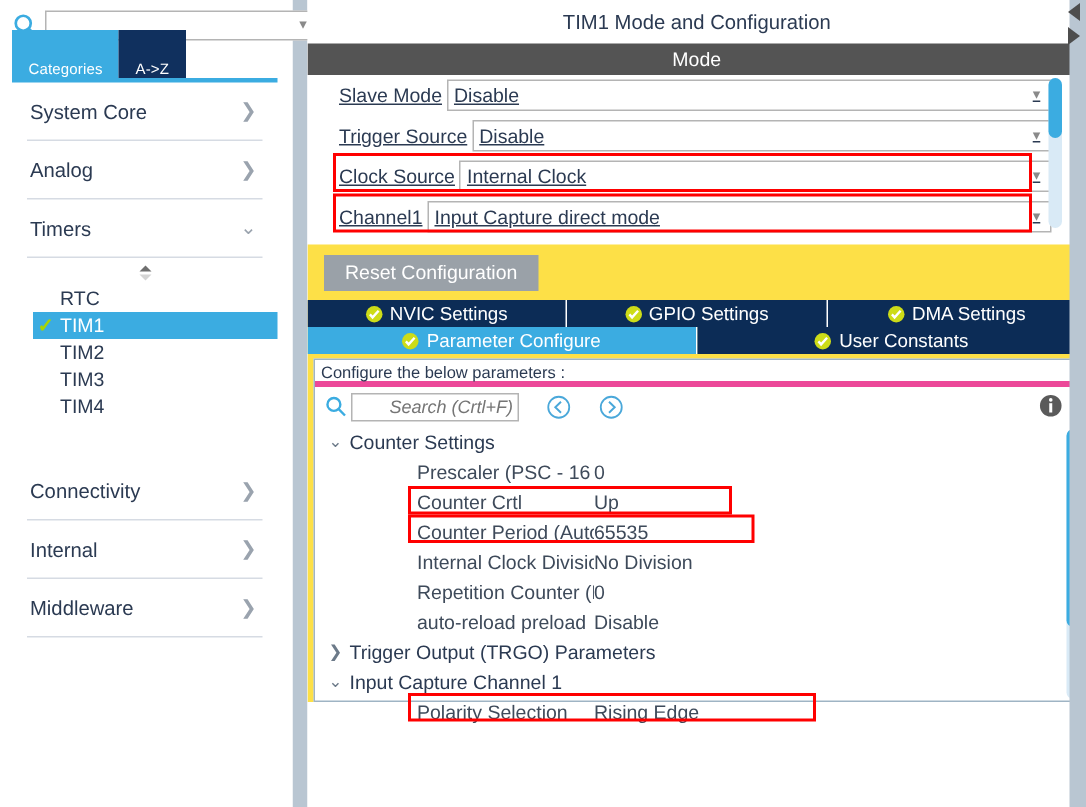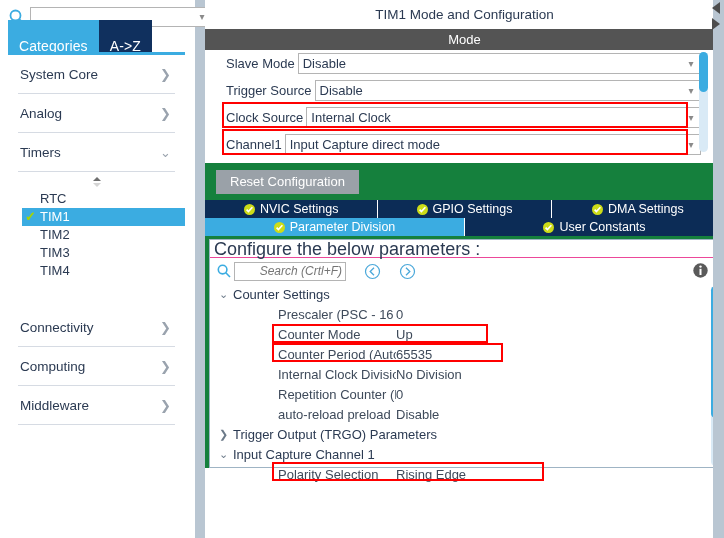--- a/index.html
+++ b/index.html
@@ -90,21 +90,21 @@
     display: flex;
     align-items: flex-end;
     padding-left: 8px;
     box-sizing: border-box;
     position: relative;
   }
   .cat-tab {
     height: 21px;
     line-height: 21px;
     padding: 16px 11px;
-    font-size: 14px;
+    font-size: 10px;
     color: #ffffff;
     box-sizing: border-box;
     letter-spacing: 0.1px;
   }
   .cat-tab.active { background: #3bace1; }
   .cat-tab.inactive { background: #10305e; }
 
   .sidebar-body {
     position: absolute;
     top: 52px;
@@ -203,20 +203,21 @@
     height: 113px;
     box-sizing: border-box;
   }
   .mode-row {
     display: flex;
     align-items: center;
     height: 27px;
     padding-left: 21px;
     padding-right: 23px;
     box-sizing: border-box;
+    text-decoration: underline;
   }
   .mode-label {
     font-size: 13px;
     color: #2b3a52;
     white-space: nowrap;
     padding-right: 3px;
   }
   .mode-select {
     flex: 1 1 auto;
     height: 21px;
@@ -249,21 +250,21 @@
   .redbox {
     position: absolute;
     border: 2px solid #ff0000;
     box-sizing: border-box;
     pointer-events: none;
     z-index: 30;
   }
 
   .config-area {
     position: relative;
-    background: #15803d;
+    background: #fde047;
   }
   .reset-row {
     height: 37px;
     display: flex;
     align-items: center;
     padding-left: 11px;
     box-sizing: border-box;
   }
   .reset-btn {
     background: #9aa1a8;
@@ -311,24 +312,24 @@
     position: relative;
     margin: 3px 0 0 4px;
     border: 1px solid #9fb4c4;
     background: #ffffff;
     height: 229px;
     box-sizing: border-box;
   }
   .configure-line {
     height: 18px;
     line-height: 18px;
-    font-size: 18px;
+    font-size: 11px;
     color: #2b3a52;
     padding-left: 4px;
-    border-bottom: 1px solid #ec4899;
+    border-bottom: 4px solid #ec4899;
     box-sizing: border-box;
   }
   .toolbar {
     height: 26px;
     display: flex;
     align-items: center;
     padding-left: 6px;
     box-sizing: border-box;
     position: relative;
   }
@@ -513,21 +514,21 @@
         </div>
       </div>
 
       <div class="gap-after-timers"></div>
 
       <div class="cat-group">
         <span class="cat-label">Connectivity</span>
         <span class="chev">❯</span>
       </div>
       <div class="cat-group">
-        <span class="cat-label">Computing</span>
+        <span class="cat-label">Internal</span>
         <span class="chev">❯</span>
       </div>
       <div class="cat-group">
         <span class="cat-label">Middleware</span>
         <span class="chev">❯</span>
       </div>
 
     </div>
   </div>
 
@@ -615,21 +616,21 @@
         </div>
       </div>
 
       <div class="tabrow">
         <div class="cfg-tab active">
           <span class="badge">
             <svg width="11" height="11" viewBox="0 0 11 11">
                 <path d="M2.6 5.6 L4.4 7.6 L8.4 3.2" fill="none" stroke="#ffffff" stroke-width="1.6"></path>
               </svg>
           </span>
-          <span>Parameter Division</span>
+          <span>Parameter Configure</span>
         </div>
         <div class="cfg-tab">
           <span class="badge">
             <svg width="11" height="11" viewBox="0 0 11 11">
                 <path d="M2.6 5.6 L4.4 7.6 L8.4 3.2" fill="none" stroke="#ffffff" stroke-width="1.6"></path>
               </svg>
           </span>
           <span>User Constants</span>
         </div>
       </div>
@@ -675,21 +676,21 @@
             <span class="tw">⌄</span>
             <span>Counter Settings</span>
           </div>
 
           <div class="param-row">
             <span class="param-name">Prescaler (PSC - 16 bits value)</span>
             <span class="param-value">0</span>
           </div>
 
           <div class="param-row">
-            <span class="param-name">Counter Mode</span>
+            <span class="param-name">Counter Crtl</span>
             <span class="param-value">Up</span>
           </div>
 
           <div class="param-row">
             <span class="param-name">Counter Period (AutoReload ...</span>
             <span class="param-value">65535</span>
           </div>
 
           <div class="param-row">
             <span class="param-name">Internal Clock Division (CKD)</span>

